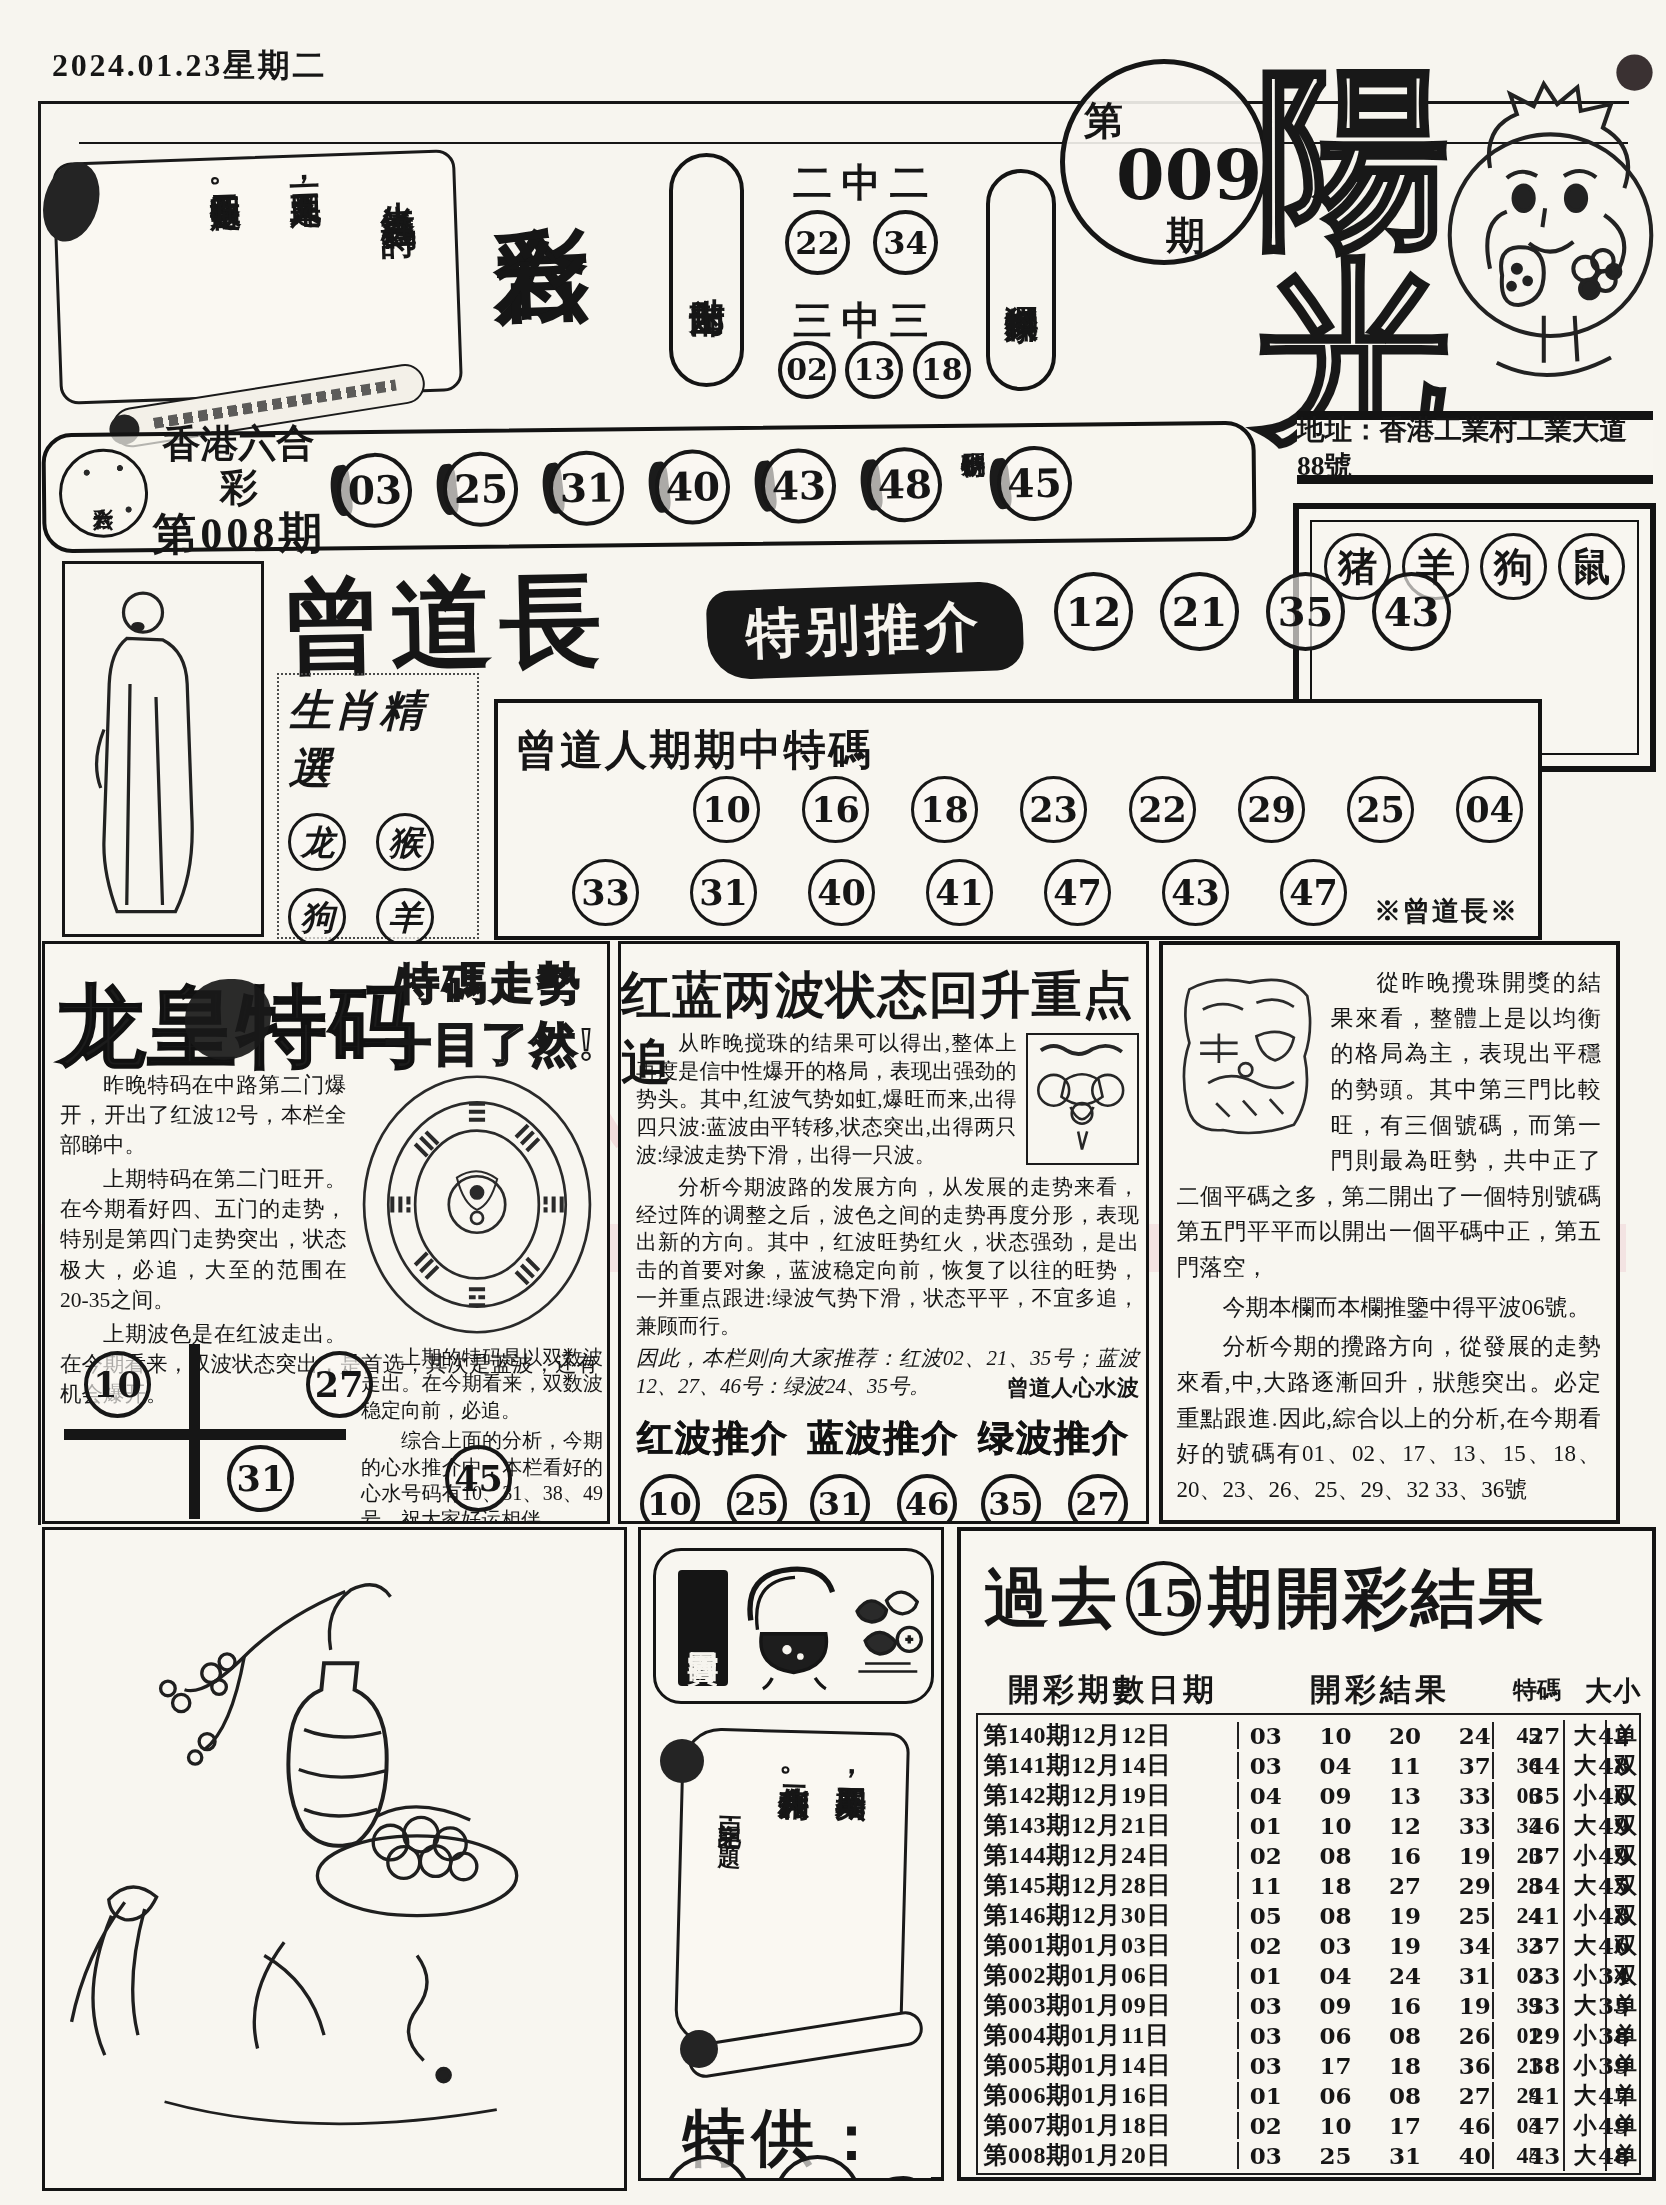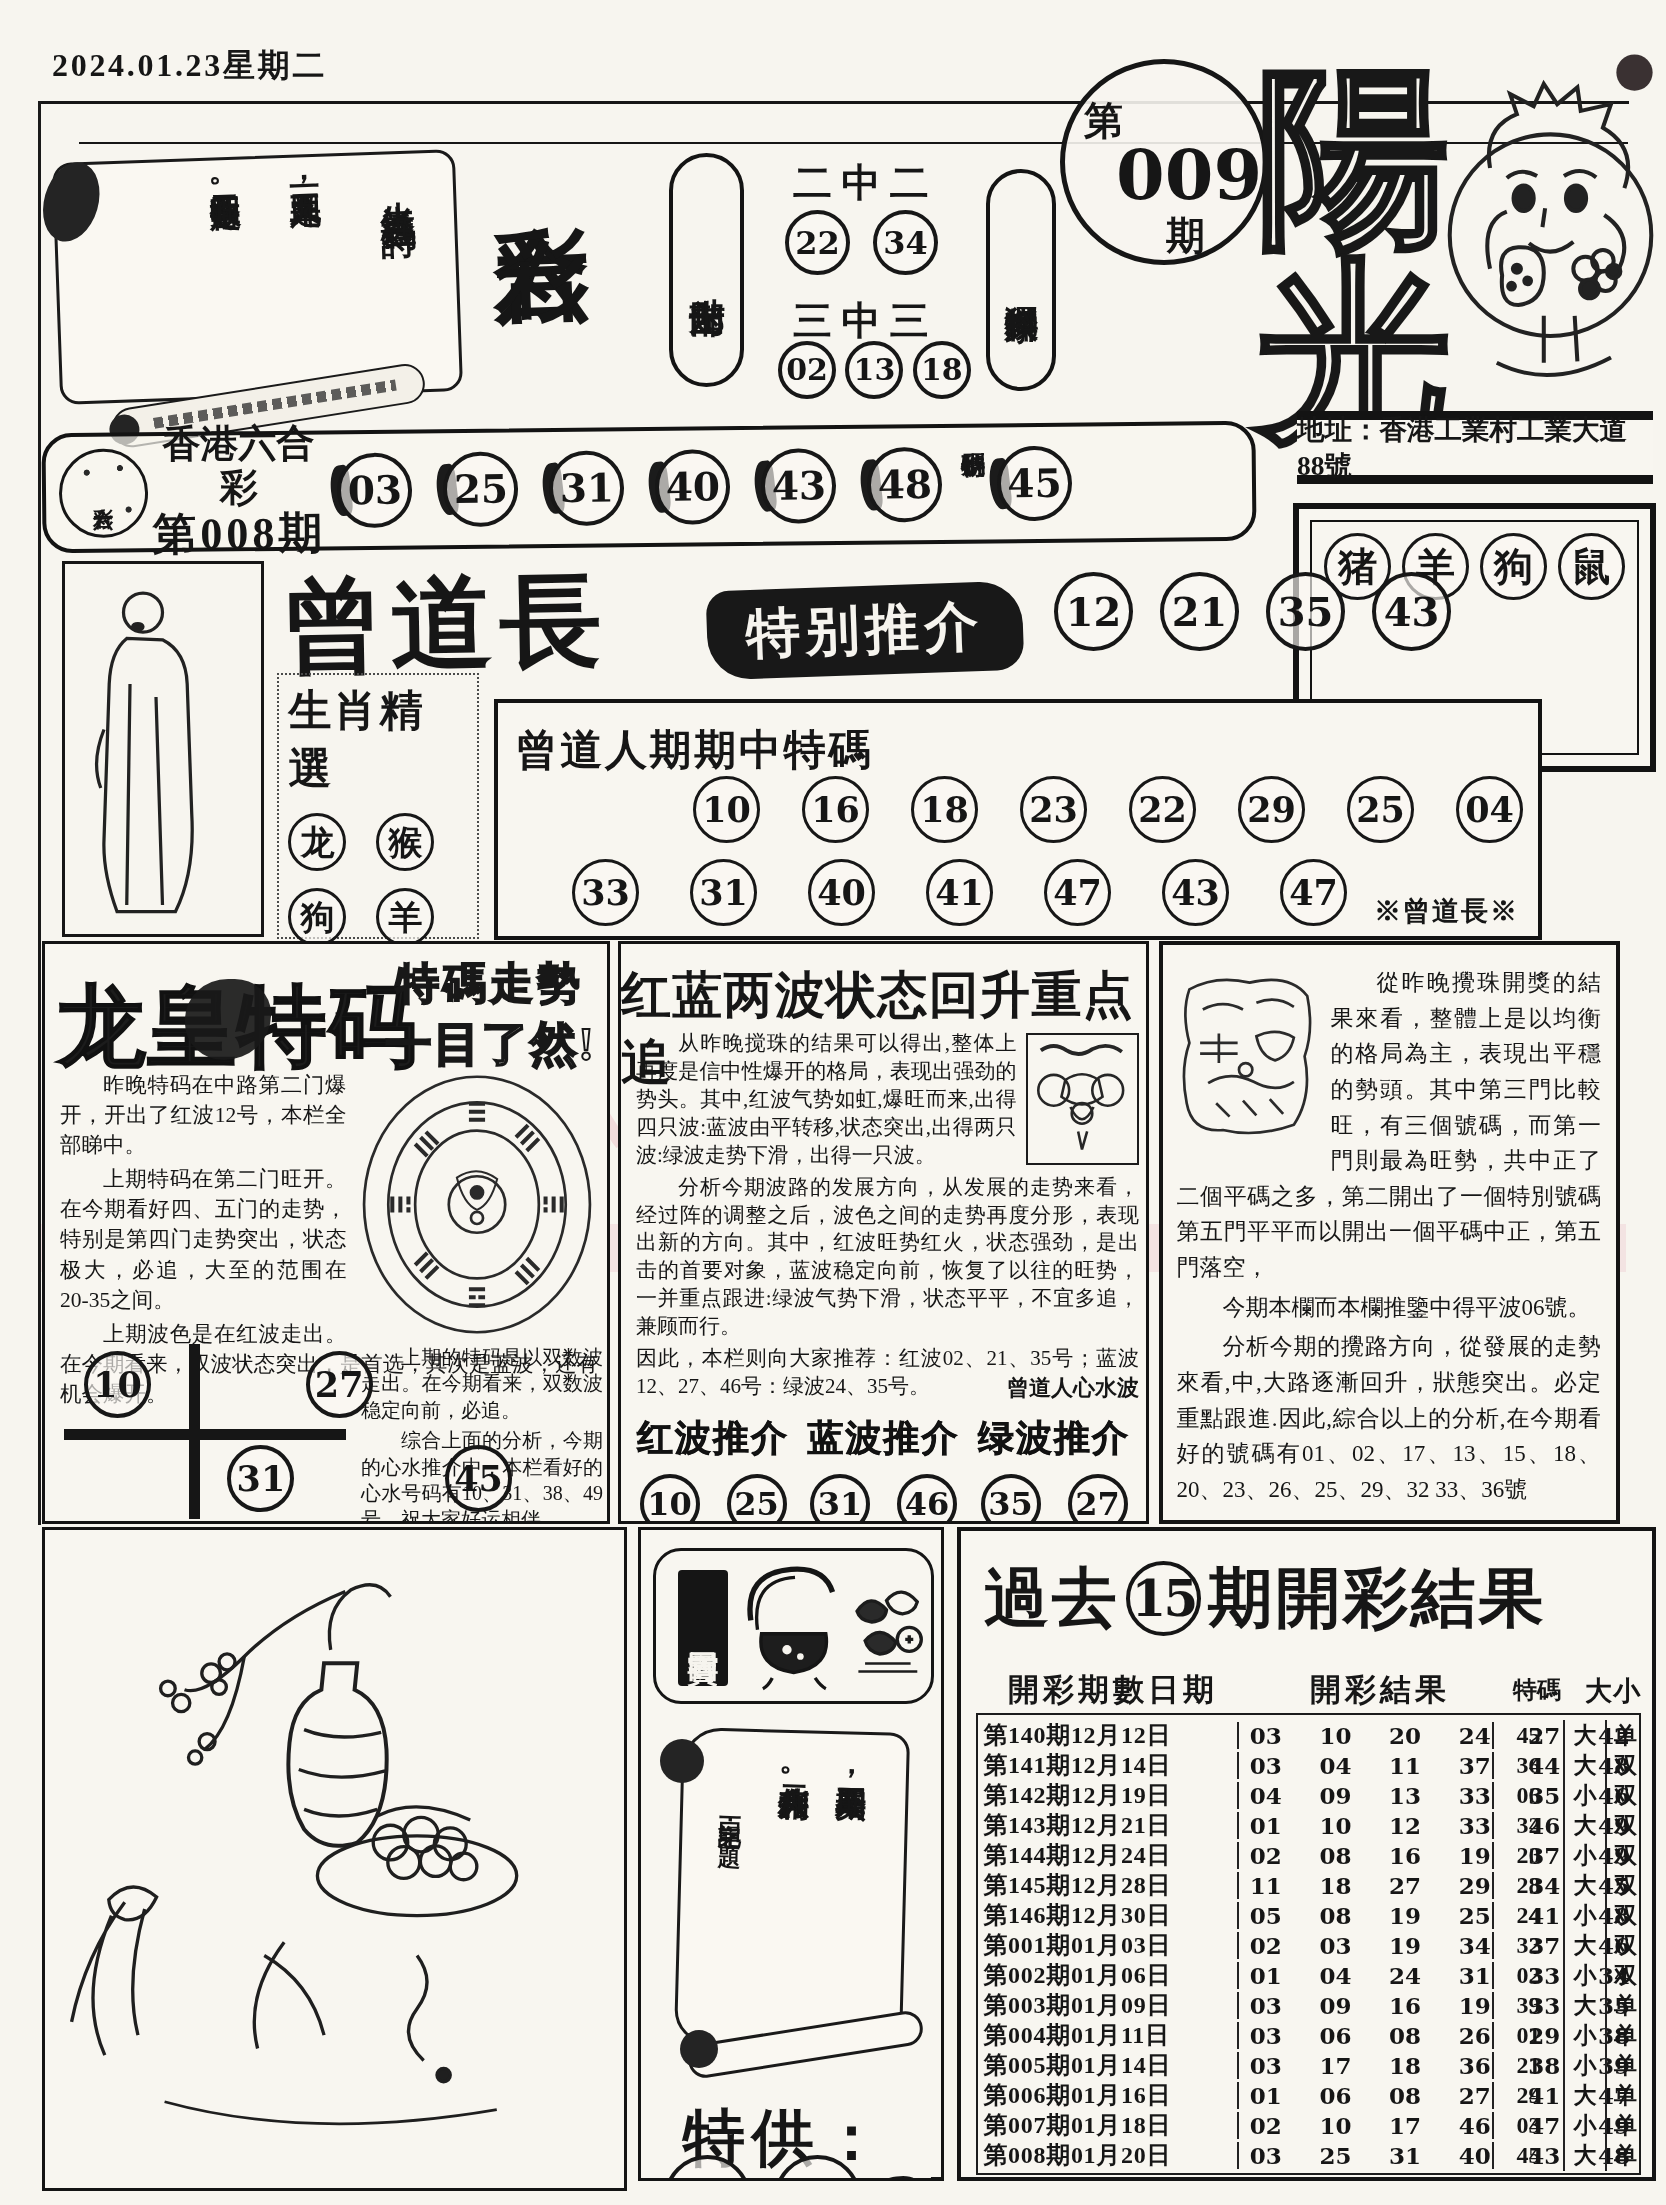--- a/index.html
+++ b/index.html
@@ -197,21 +197,21 @@
   <div class="abs center" style="left:707px; top:586px; width:316px; height:89px; background:#181818; color:#f6f4ee; font-size:54px; font-weight:900; border-radius:23px 43px 27px 43px; transform:rotate(-2deg); letter-spacing:5.4px;">特别推介</div>
 
   <div class="abs" style="left:1054px; top:572px; display:flex; gap:27px;">
 
   <span class="ball blob b118">12</span>
       <span class="ball blob b118">21</span>
       <span class="ball blob b118">35</span>
       <span class="ball blob b118">43</span>
     </div>
 
-  <div class="abs" style="left:277px; top:673px; width:202px; height:266px; border:2.7px dotted #4a4a4a; padding:6.7px 9.4px;">
+  <div class="abs" style="left:277px; top:673px; width:202px; height:266px; border:2.7px dotted #4a4a4a; padding:6.7px 9.4px;font-style:italic;">
     <div class="bold" style="font-size:43px; letter-spacing:2.7px;">生肖精選</div>
     <div style="margin-top:15px; display:flex; flex-direction:column; gap:17.5px;">
 
     <div style="display:flex; gap:30px;">
           <span class="ball ring b86" style="font-size:34px;">龙</span>
           <span class="ball ring b86" style="font-size:34px;">猴</span>
         </div>
         <div style="display:flex; gap:30px;">
           <span class="ball ring b86" style="font-size:34px;">狗</span>
           <span class="ball ring b86" style="font-size:34px;">羊</span>
@@ -307,21 +307,21 @@
           <circle cx="40" cy="86" r="24"></circle>
           <circle cx="124" cy="86" r="24"></circle>
           <path d="M58 70 Q84 52 110 70 L116 96 Q84 120 52 96 Z"></path>
           <path d="M66 112 Q84 150 102 112"></path>
           <circle cx="84" cy="122" r="16"></circle>
           <path d="M78 150 L84 178 L92 150"></path>
         </svg>
       </div>
       <p>从昨晚搅珠的结果可以得出,整体上再度是信中性爆开的格局，表现出强劲的势头。其中,红波气势如虹,爆旺而来,出得四只波:蓝波由平转移,状态突出,出得两只波:绿波走势下滑，出得一只波。</p>
       <p>分析今期波路的发展方向，从发展的走势来看，经过阵的调整之后，波色之间的走势再度分形，表现出新的方向。其中，红波旺势红火，状态强劲，是出击的首要对象，蓝波稳定向前，恢复了以往的旺势，一并重点跟进:绿波气势下滑，状态平平，不宜多追，兼顾而行。</p>
-      <p style="display:inline;">因此，本栏则向大家推荐：红波02、21、35号；蓝波12、27、46号：绿波24、35号。</p>
+      <p style="display:inline;font-style:italic;">因此，本栏则向大家推荐：红波02、21、35号；蓝波12、27、46号：绿波24、35号。</p>
       <span class="bold" style="float:right; font-size:22px;">曾道人心水波</span>
     </div>
     <div class="abs" style="left:16px; right:16px; top:470px; display:flex; justify-content:space-between;">
 
     <div style="text-align:center;">
           <div style="font-size:36px; font-weight:900; letter-spacing:2px; -webkit-text-stroke:0.7px #111;">红波推介</div>
           <div style="margin-top:10.8px; display:flex; gap:27px; justify-content:center;">
 
           <span class="ball blob b90">10</span>
             <span class="ball blob b90">25</span>

